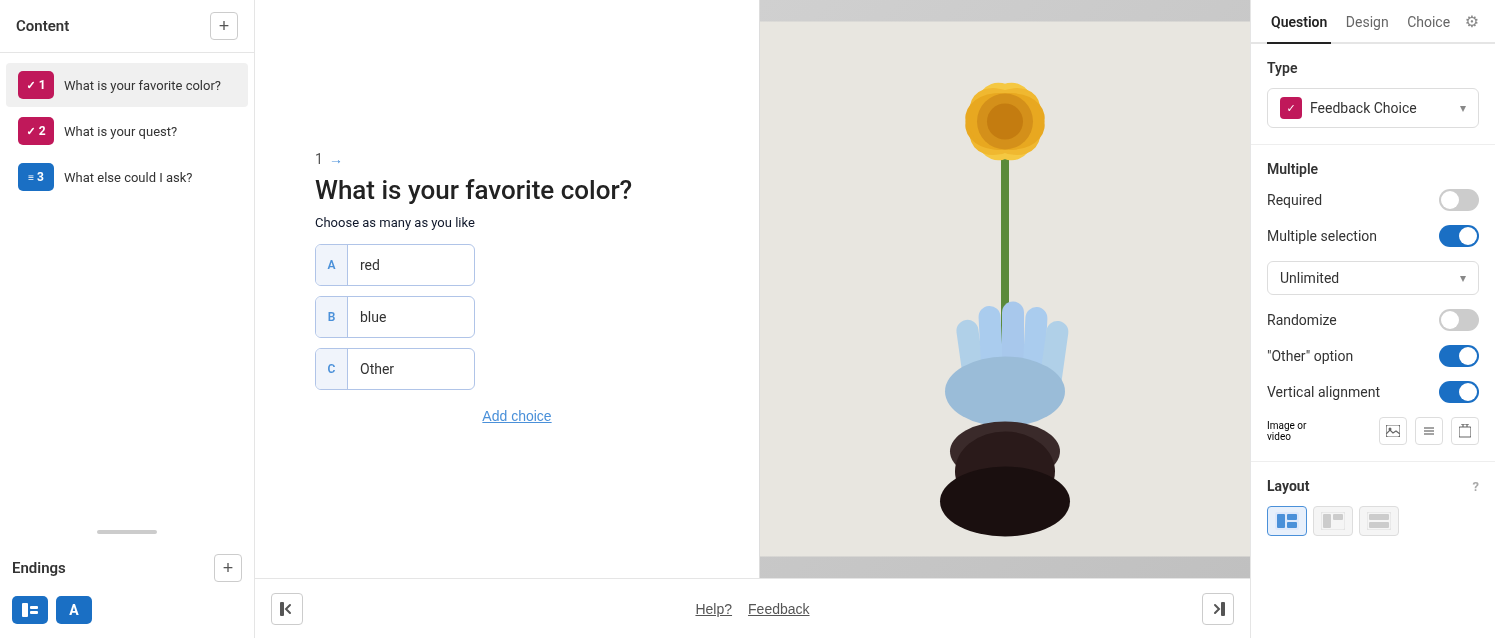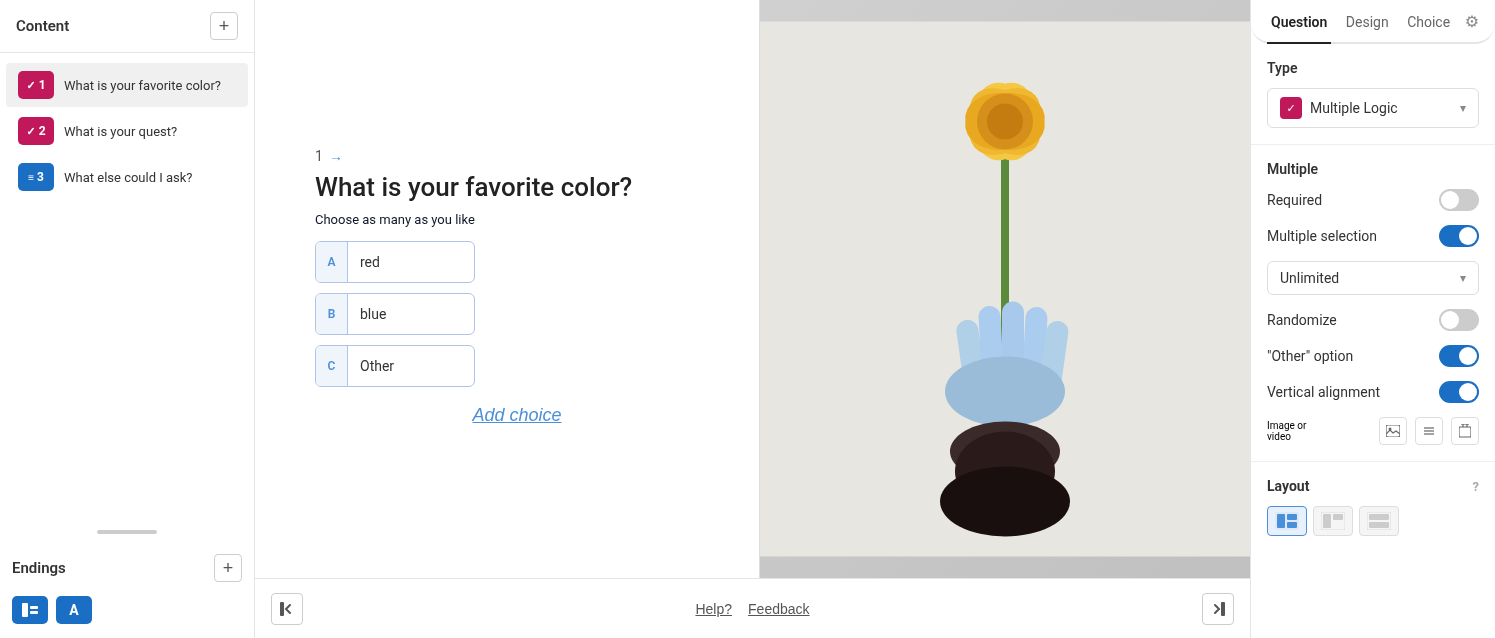--- a/index.html
+++ b/index.html
@@ -30,36 +30,36 @@
     .canvas-area { flex: 1; display: flex; background: #eee; position: relative; overflow: hidden; }
     .question-panel { flex: 1; background: #fff; padding: 40px 40px 40px 60px; display: flex; flex-direction: column; justify-content: center; min-width: 0; border-right: 1px solid #ddd; }
     .question-number { color: #555; font-size: 14px; margin-bottom: 8px; display: flex; align-items: center; gap: 6px; }
     .question-arrow { color: #4a90d9; }
     .question-title { font-size: 26px; font-weight: 500; color: #222; margin-bottom: 10px; }
     .question-desc { color: #aaa; font-size: 15px; font-style: italic; margin-bottom: 20px; }
     .choose-label { color: #0f172a; font-size: 13px; margin-bottom: 14px; }
     .choice-option { display: flex; align-items: center; gap: 0; margin-bottom: 10px; border: 1.5px solid #b0c4e8; border-radius: 6px; overflow: hidden; width: 160px; background: #fff; }
     .choice-letter { width: 32px; height: 40px; display: flex; align-items: center; justify-content: center; background: #f0f4fb; border-right: 1.5px solid #b0c4e8; font-size: 12px; font-weight: 600; color: #4a90d9; }
     .choice-text { padding: 0 12px; font-size: 14px; color: #333; }
-    .add-choice-btn { color: #4a90d9; font-size: 18px; cursor: pointer; background: none; border: none; padding: 4px 0; margin-top: 4px; text-decoration: underline; font-style: italic; }
+    .add-choice-btn { color: #4a90d9; font-size: 14px; cursor: pointer; background: none; border: none; padding: 4px 0; margin-top: 4px; text-decoration: underline; }
     .image-panel { width: 490px; flex-shrink: 0; background: #e8e8e8; overflow: hidden; position: relative; }
     .image-placeholder { width: 100%; height: 100%; background: linear-gradient(135deg, #d0d0d0 0%, #c0c0c0 100%); display: flex; align-items: center; justify-content: center; overflow: hidden; }
     .flower-svg { width: 100%; height: 100%; }
 
     
     .bottom-bar { height: 60px; background: #fff; border-top: 1px solid #e5e5e5; display: flex; align-items: center; justify-content: space-between; padding: 0 16px; flex-shrink: 0; }
     .bottom-left { display: flex; gap: 8px; }
     .bottom-right { display: flex; gap: 8px; }
     .bottom-center { display: flex; gap: 16px; align-items: center; }
     .nav-btn { width: 32px; height: 32px; border: 1px solid #ccc; border-radius: 4px; background: #fff; cursor: pointer; display: flex; align-items: center; justify-content: center; color: #555; font-size: 14px; }
     .text-btn { color: #555; background: none; border: none; cursor: pointer; font-size: 14px; text-decoration: underline; }
 
     
     .right-panel { width: 245px; background: #fff; border-left: 1px solid #e5e5e5; display: flex; flex-direction: column; overflow-y: auto; flex-shrink: 0; }
-    .right-panel-tabs { display: flex; align-items: center; justify-content: space-between; padding: 0 16px; border-bottom: 2px solid #e5e5e5; border-radius: 20px; }
+    .right-panel-tabs { display: flex; align-items: center; justify-content: space-between; padding: 0 16px; border-bottom: 2px solid #e5e5e5; }
     .tab-item { padding: 14px 4px 12px; font-size: 14px; cursor: pointer; color: #666; border-bottom: 2px solid transparent; margin-bottom: -2px; }
     .tab-item.active { color: #222; border-bottom: 2px solid #222; font-weight: 600; }
     .gear-btn { color: #888; cursor: pointer; font-size: 16px; background: none; border: none; }
     .right-section { padding: 16px; border-bottom: 1px solid #eee; }
     .right-section-title { font-weight: 600; font-size: 14px; margin-bottom: 12px; }
     .type-select { width: 100%; border: 1.5px solid #ddd; border-radius: 6px; padding: 8px 12px; font-size: 14px; display: flex; align-items: center; gap: 8px; cursor: pointer; background: #fff; }
     .type-select-icon { width: 22px; height: 22px; background: #c0185a; border-radius: 4px; display: flex; align-items: center; justify-content: center; color: #fff; font-size: 11px; flex-shrink: 0; }
     .type-select-text { flex: 1; font-size: 14px; }
     .type-select-arrow { color: #888; font-size: 12px; }
     .setting-row { display: flex; align-items: center; justify-content: space-between; margin-bottom: 14px; }
@@ -228,21 +228,21 @@
     <div class="tab-item active">Question</div>
     <div class="tab-item">Design</div>
     <div class="tab-item">Choice</div>
     <button class="gear-btn">⚙</button>
   </div>
 
   <div class="right-section">
     <div class="right-section-title">Type</div>
     <div class="type-select">
       <div class="type-select-icon">✓</div>
-      <span class="type-select-text">Multiple Logic</span>
+      <span class="type-select-text">Feedback Choice</span>
       <span class="type-select-arrow">▾</span>
     </div>
   </div>
 
   <div class="right-section">
     <div class="right-section-title">Multiple</div>
 
     <div class="setting-row">
       <span class="setting-label">Required</span>
       <div class="toggle"></div>

